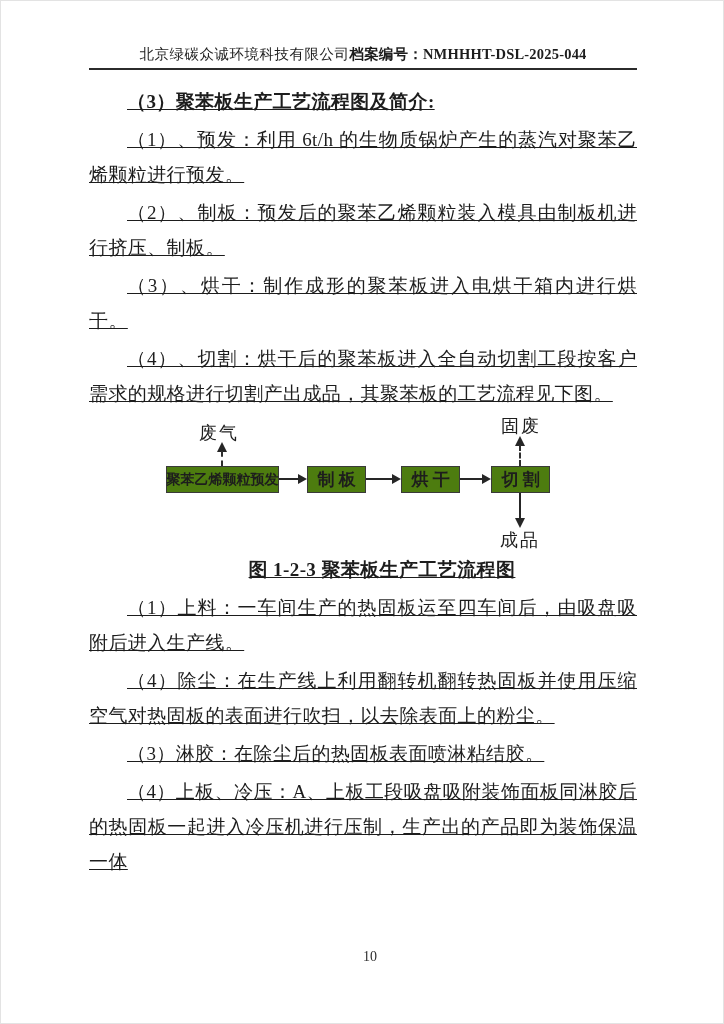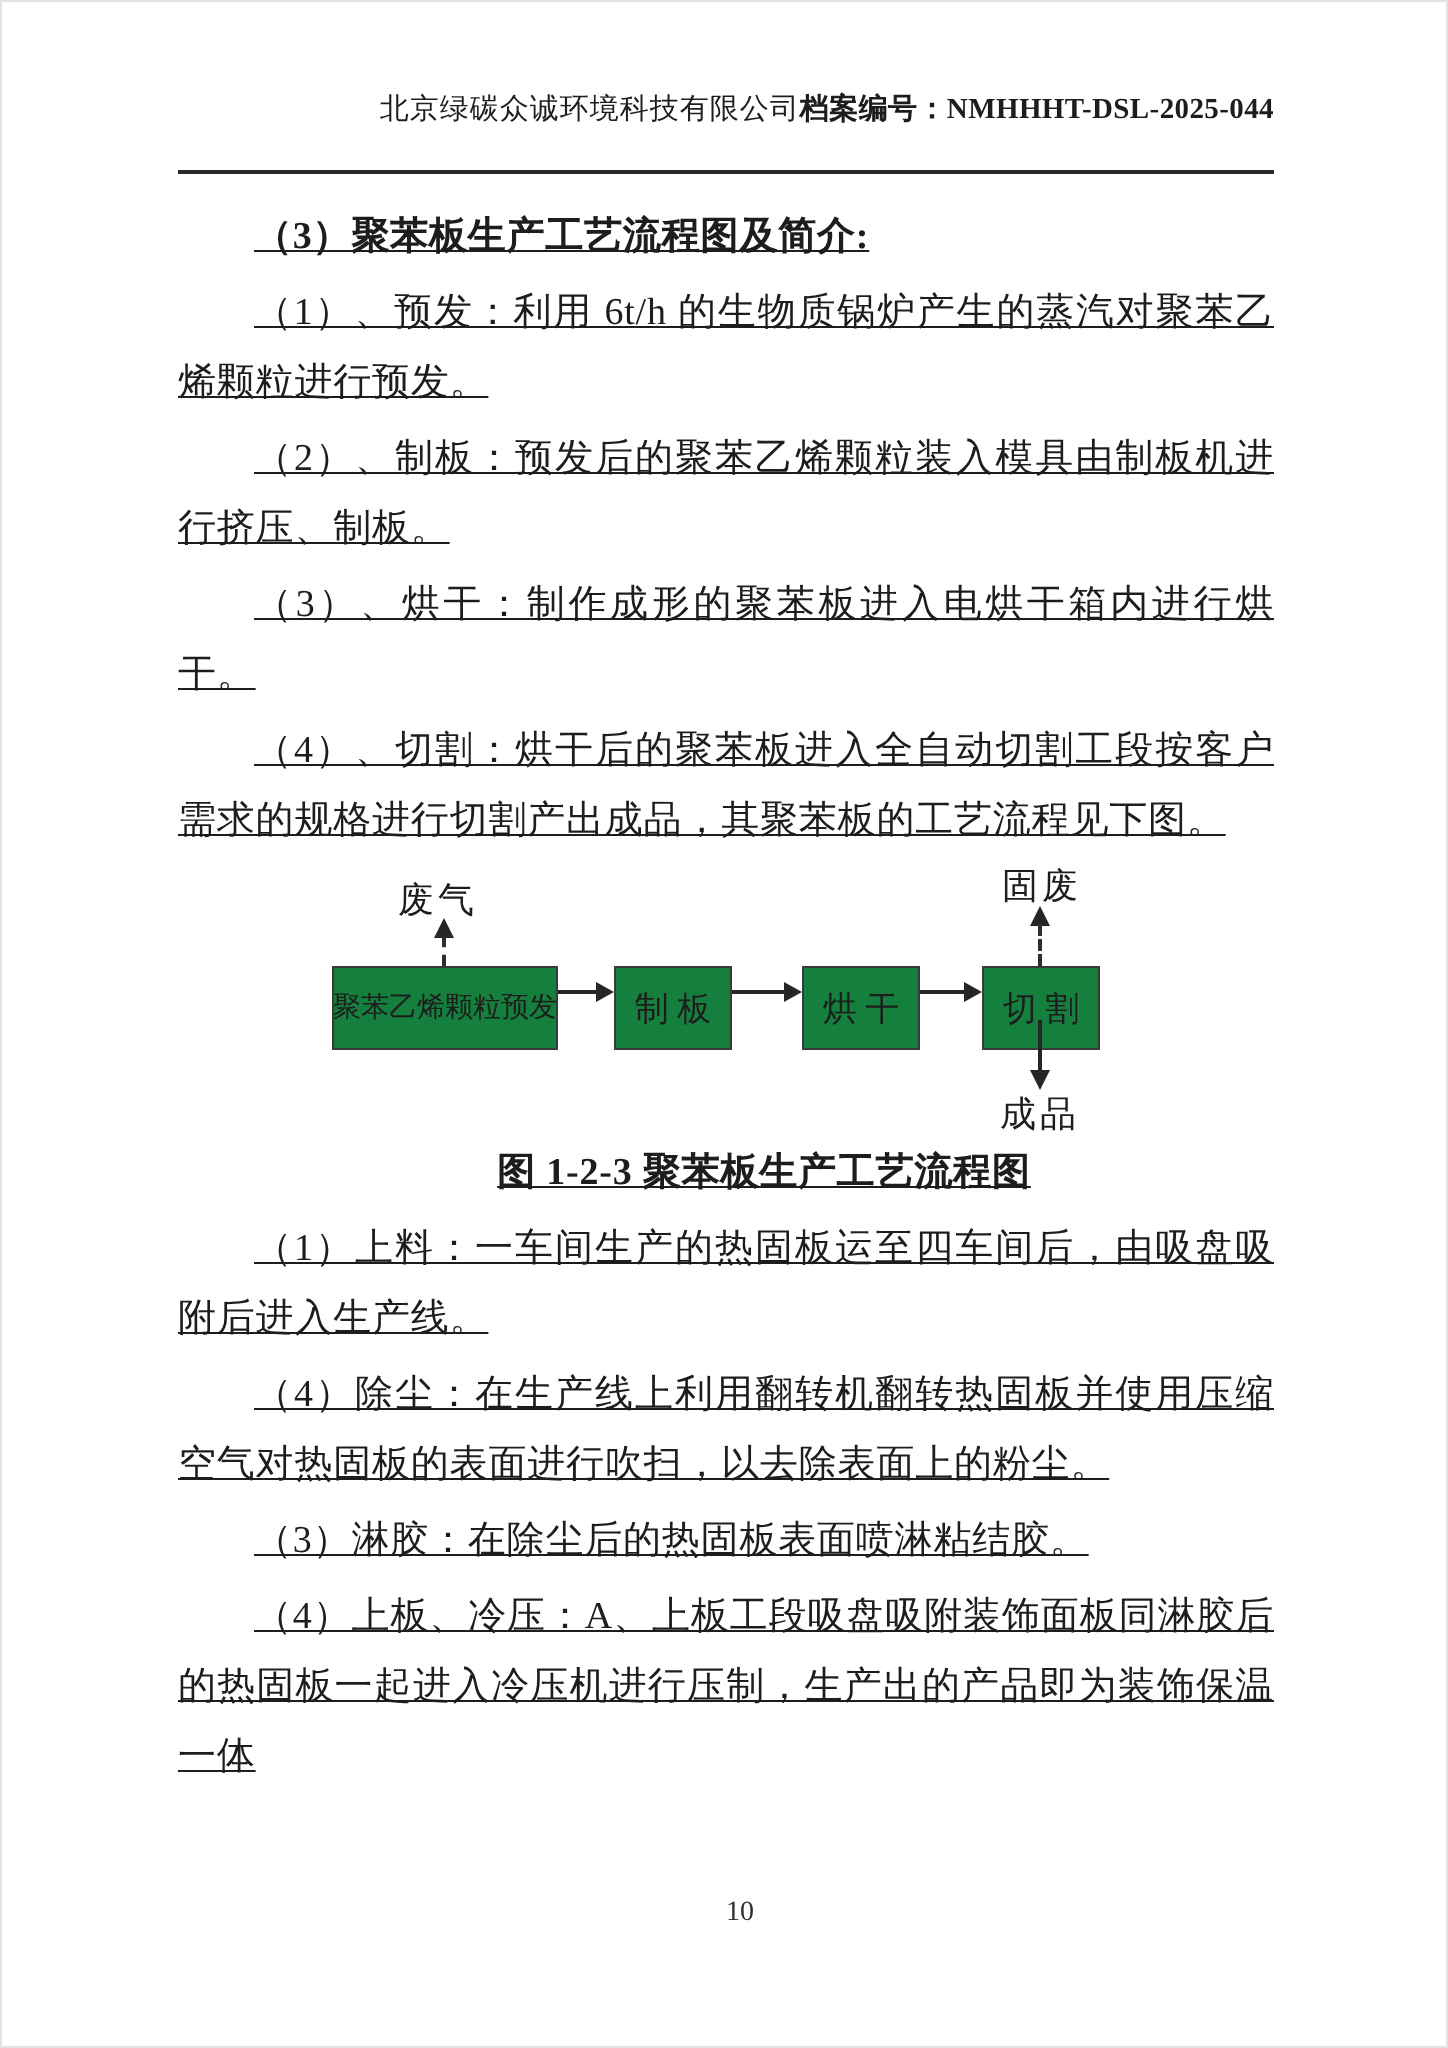--- a/index.html
+++ b/index.html
@@ -9,23 +9,23 @@
     box-sizing:border-box;
     background:#ffffff;
     border:1px solid #e3e3e3;
     padding:44px 86px 0 88px;
     font-family:"Liberation Serif","DejaVu Serif",serif;
     color:#1d1d1d;
     overflow:hidden;
   }
   
   .hdr{
-    display:flex;justify-content:flex-end;align-items:flex-end;
+    display:flex;justify-content:center;align-items:flex-end;
     font-size:14.5px;
-    padding-bottom:21px;
+    padding-bottom:4px;
     border-bottom:2px solid #2b2b2b;
   }
   .hdr .company{letter-spacing:0.5px;}
   .hdr .docno{font-weight:bold;letter-spacing:0.2px;}
   
   .body{
     margin-top:14px;
     font-size:19px;
     line-height:35px;
     text-align:justify;
@@ -37,25 +37,25 @@
   
   .diagram{
     position:relative;
     height:136px;
     margin:2px 0 2px 0;
     font-size:17px;
     line-height:normal;
     text-align:left;
   }
   .dbox{
-    position:absolute;top:52px;height:42px;
+    position:absolute;top:52px;height:27px;
     box-sizing:border-box;
     border:1.5px solid #3a3a3a;
     display:flex;align-items:center;justify-content:center;
-    background:#15803d;white-space:nowrap;
+    background:#4d7c0f;white-space:nowrap;font-weight:bold;
   }
   .dbox.small{font-size:14px;letter-spacing:0;}
   .hline{position:absolute;top:64px;height:2px;background:#262626;}
   .tri-right{position:absolute;top:60px;width:0;height:0;
     border-left:9px solid #262626;border-top:5px solid transparent;border-bottom:5px solid transparent;}
   .vdash{position:absolute;width:0;border-left:2px dashed #2e2e2e;}
   .vsolid{position:absolute;width:2px;background:#262626;}
   .tri-up{position:absolute;width:0;height:0;
     border-bottom:10px solid #262626;border-left:5px solid transparent;border-right:5px solid transparent;}
   .tri-down{position:absolute;width:0;height:0;

